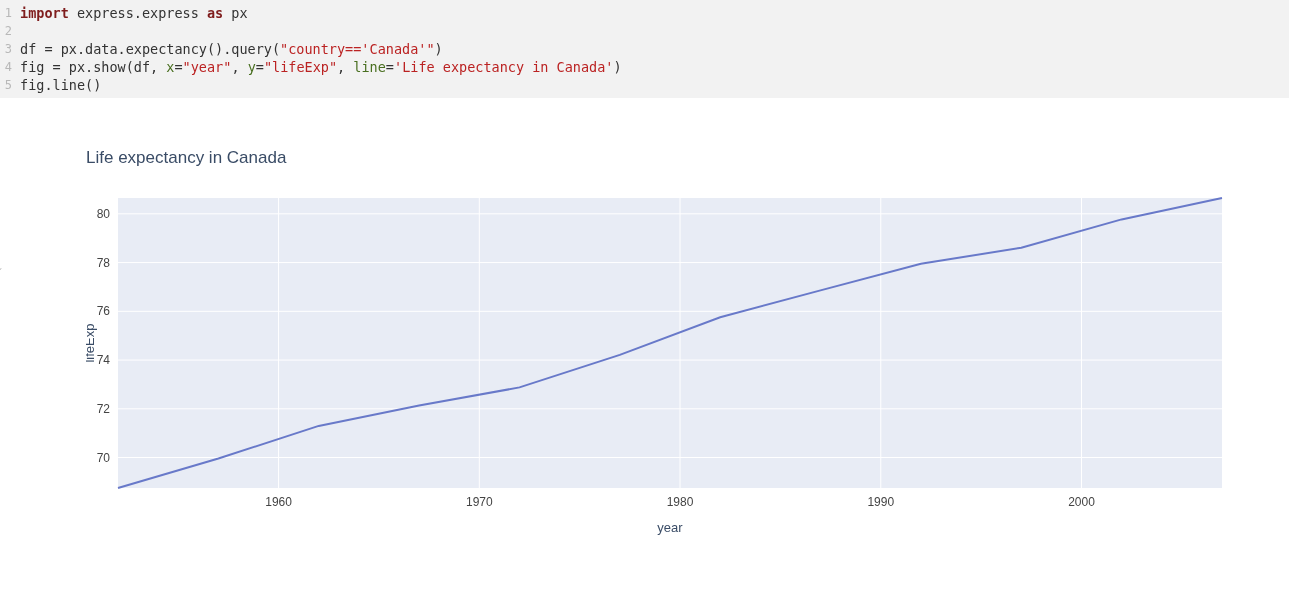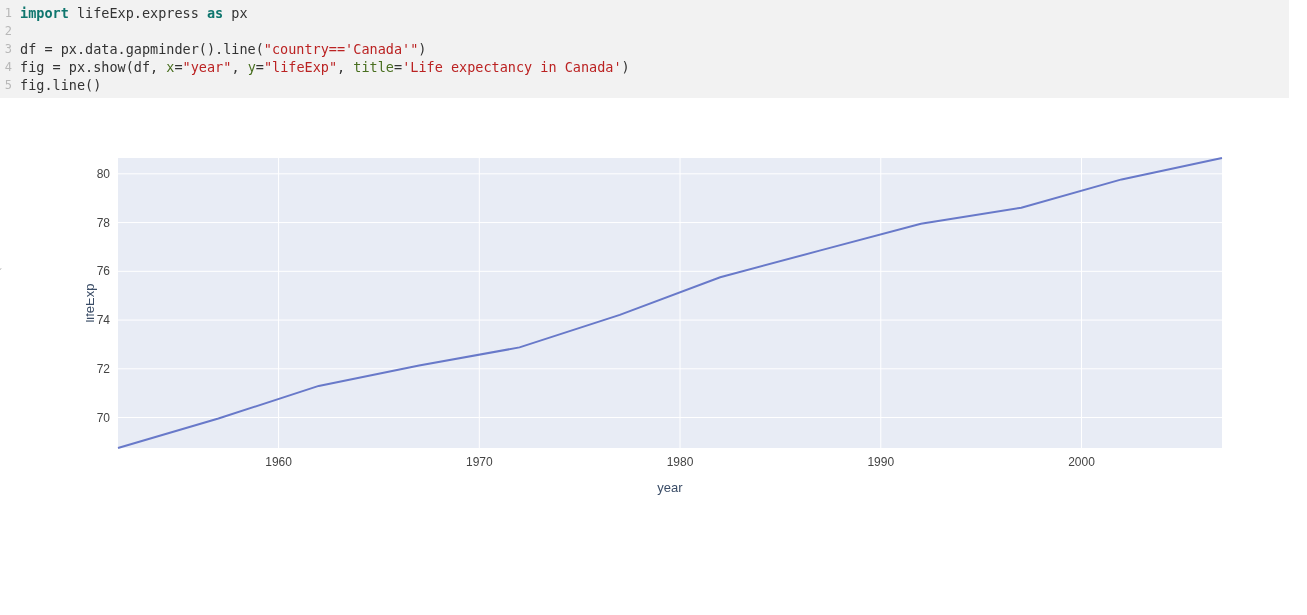--- a/index.html
+++ b/index.html
@@ -30,21 +30,21 @@
     color: #b8b8b8;
     padding-right: 8px;
     user-select: none;
     font-size: 12px;
     flex-shrink: 0;
   }
   .code-content {
     white-space: pre;
     flex: 1;
   }
-  .kw { color: #0f766e; font-weight: bold; text-align: center; }
+  .kw { color: #7f1d1d; font-weight: bold; text-align: center; }
   .str { color: #bb2222; }
   .param { color: #496f20; }
   .fold-caret {
     position: absolute;
     left: -2px;
     top: 169px;
     color: #bdbdbd;
     font-size: 11px;
     cursor: pointer;
     transform: scaleY(1.4);
@@ -86,42 +86,43 @@
     font-family: Arial, sans-serif;
   }
 </style>
 </head>
 <body>
 
 <div class="code-block">
 
 <div class="code-line">
       <span class="gutter">1</span>
-      <span class="code-content"><span class="kw">import</span><span> lifeExp.express </span><span class="kw">as</span><span> px</span></span>
+      <span class="code-content"><span class="kw">import</span><span> express.express </span><span class="kw">as</span><span> px</span></span>
     </div>
     <div class="code-line">
       <span class="gutter">2</span>
       <span class="code-content"><span></span></span>
     </div>
     <div class="code-line">
       <span class="gutter">3</span>
-      <span class="code-content"><span>df = px.data.gapminder().line(</span><span class="str">"country=='Canada'"</span><span>)</span></span>
+      <span class="code-content"><span>df = px.data.expectancy().query(</span><span class="str">"country=='Canada'"</span><span>)</span></span>
     </div>
     <div class="code-line">
       <span class="gutter">4</span>
-      <span class="code-content"><span>fig = px.show(df, </span><span class="param">x</span><span>=</span><span class="str">"year"</span><span>, </span><span class="param">y</span><span>=</span><span class="str">"lifeExp"</span><span>, </span><span class="param">title</span><span>=</span><span class="str">'Life expectancy in Canada'</span><span>)</span></span>
+      <span class="code-content"><span>fig = px.show(df, </span><span class="param">x</span><span>=</span><span class="str">"year"</span><span>, </span><span class="param">y</span><span>=</span><span class="str">"lifeExp"</span><span>, </span><span class="param">line</span><span>=</span><span class="str">'Life expectancy in Canada'</span><span>)</span></span>
     </div>
     <div class="code-line">
       <span class="gutter">5</span>
       <span class="code-content"><span>fig.line()</span></span>
     </div>
   </div>
 
 <div class="output-area">
   <span class="fold-caret">ˇ</span>
+  <div class="chart-title">Life expectancy in Canada</div>
   <div class="chart-wrap"><svg width="1195" height="360" xmlns="http://www.w3.org/2000/svg">
         <rect x="32" y="10" width="1104" height="290" class="plot-bg"></rect>
         <line x1="32" y1="269.5378151260504" x2="1136" y2="269.5378151260504" class="grid-line"></line>
         <text x="24" y="273.5378151260504" text-anchor="end" class="tick-text">70</text>
         <line x1="32" y1="220.79831932773112" x2="1136" y2="220.79831932773112" class="grid-line"></line>
         <text x="24" y="224.79831932773112" text-anchor="end" class="tick-text">72</text>
         <line x1="32" y1="172.05882352941182" x2="1136" y2="172.05882352941182" class="grid-line"></line>
         <text x="24" y="176.05882352941182" text-anchor="end" class="tick-text">74</text>
         <line x1="32" y1="123.31932773109253" x2="1136" y2="123.31932773109253" class="grid-line"></line>
         <text x="24" y="127.31932773109253" text-anchor="end" class="tick-text">76</text>

